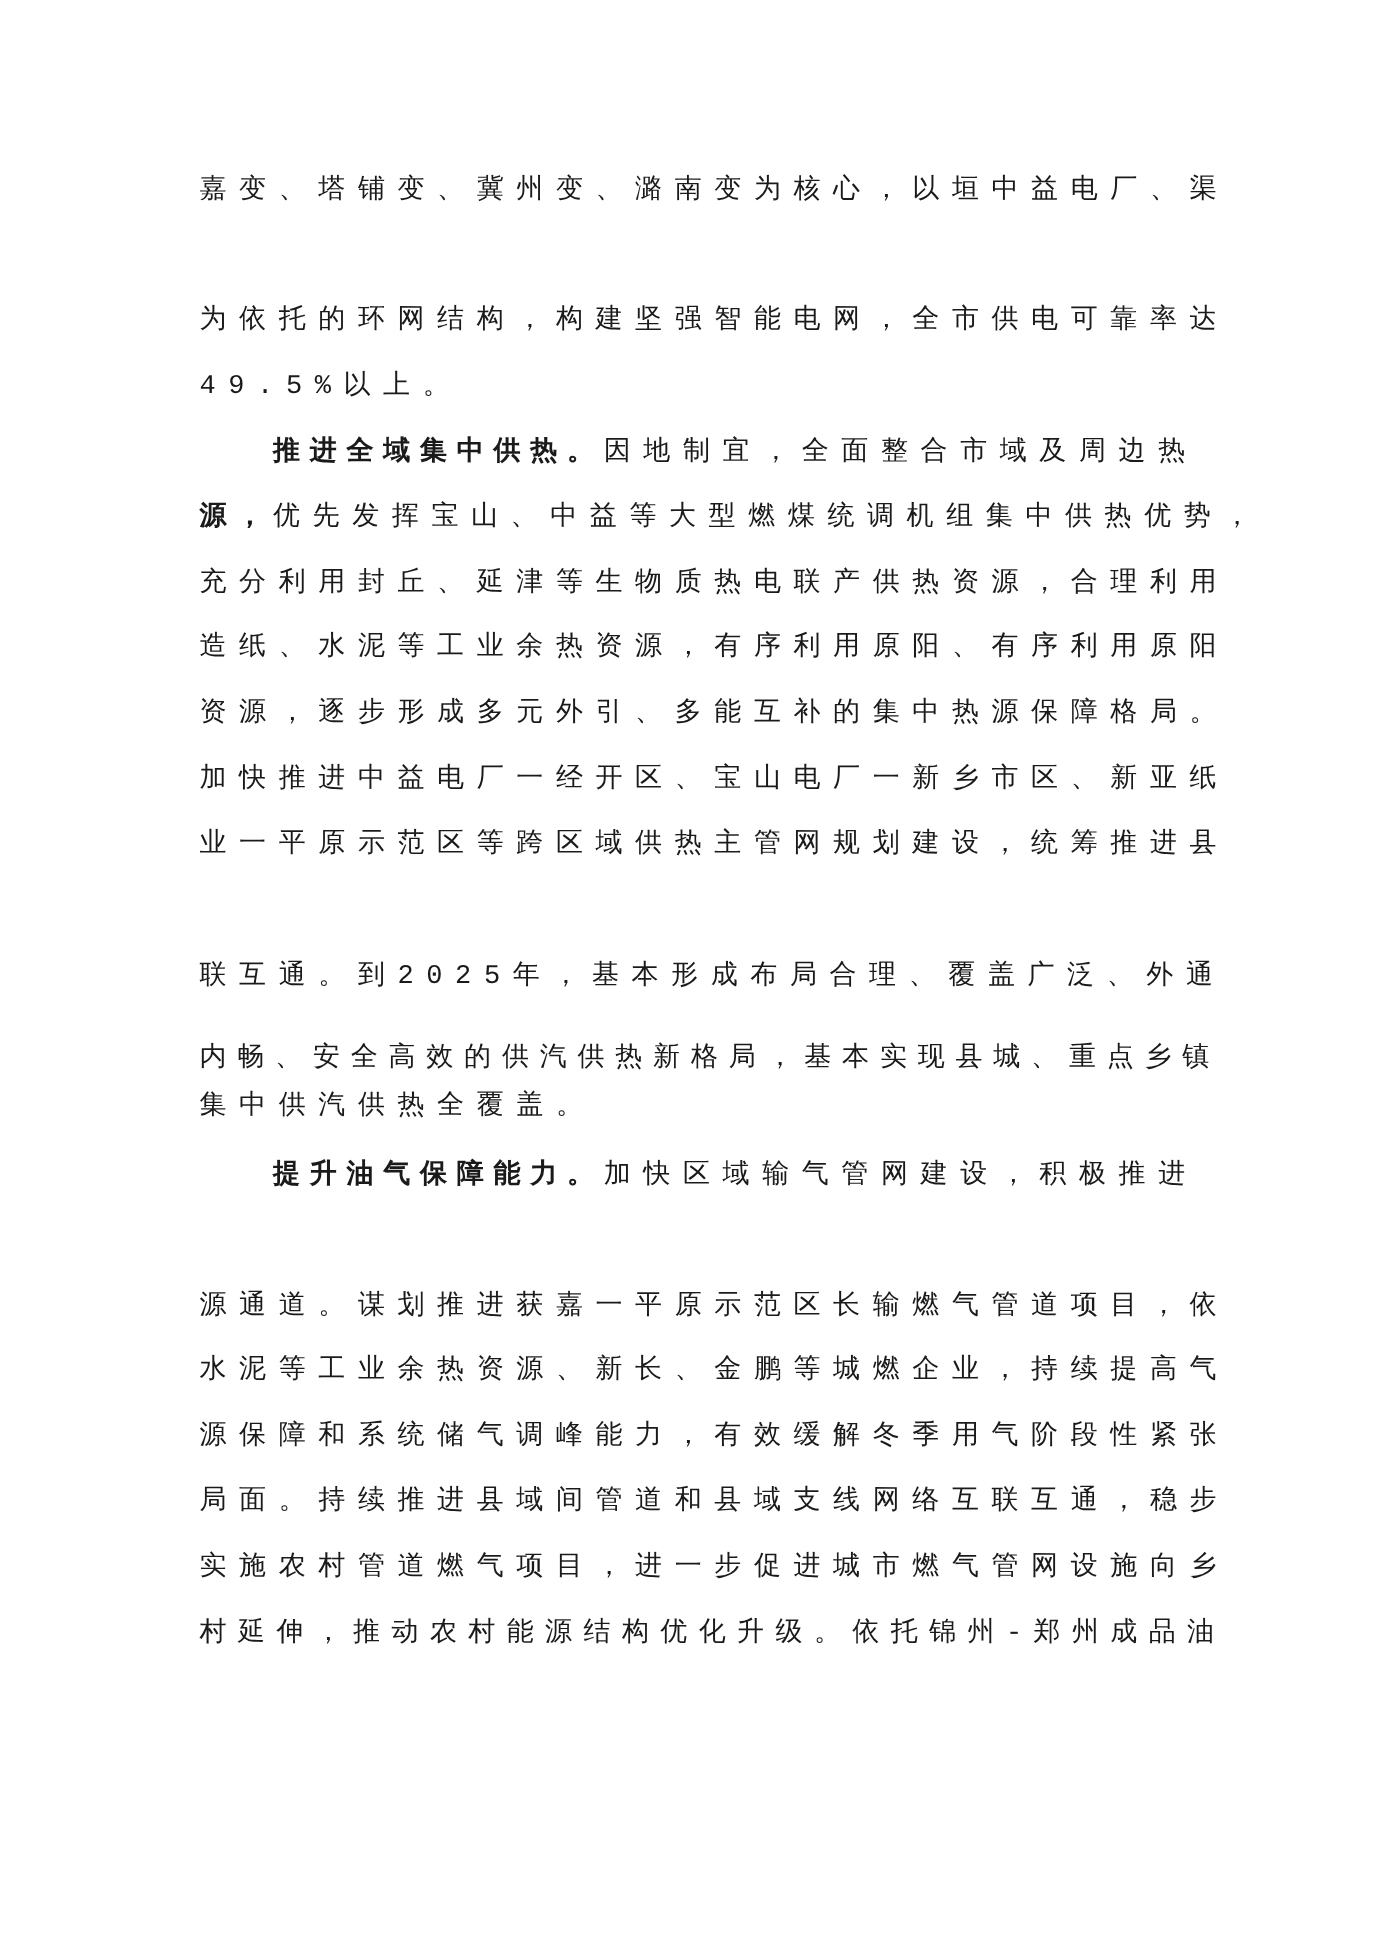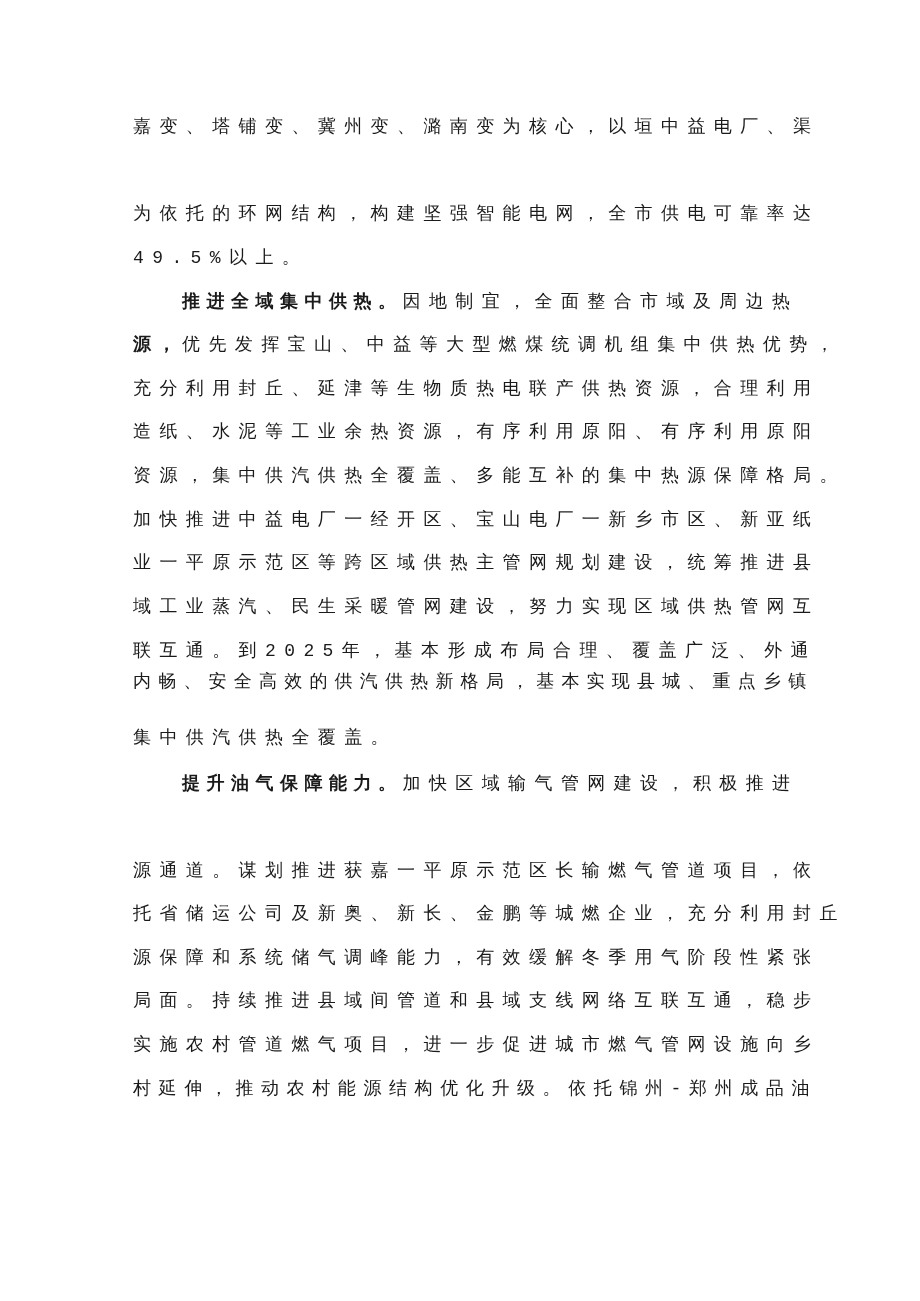--- a/index.html
+++ b/index.html
@@ -28,31 +28,30 @@
   <div class="line" style="top:244px">49.5%以上。</div>
 
   <div class="line indent" style="top:288px">
     <span class="b">推进全域集中供热。</span><span>因地制宜，全面整合市域及周边热</span>
   </div>
   <div class="line" style="top:331px">
     <span class="b">源，</span><span>优先发挥宝山、中益等大型燃煤统调机组集中供热优势，</span>
   </div>
   <div class="line" style="top:375px">充分利用封丘、延津等生物质热电联产供热资源，合理利用</div>
   <div class="line" style="top:418px">造纸、水泥等工业余热资源，有序利用原阳、有序利用原阳</div>
-  <div class="line" style="top:462px">资源，集中供汽供热全覆盖、多能互补的集中热源保障格局。</div>
+  <div class="line" style="top:462px">资源，逐步形成多元外引、多能互补的集中热源保障格局。</div>
   <div class="line" style="top:506px">加快推进中益电厂一经开区、宝山电厂一新乡市区、新亚纸</div>
   <div class="line" style="top:549px">业一平原示范区等跨区域供热主管网规划建设，统筹推进县</div>
-  <div class="line" style="top:593px">域工业蒸汽、民生采暖管网建设，努力实现区域供热管网互</div>
   <div class="line" style="top:637px">联互通。到2025年，基本形成布局合理、覆盖广泛、外通</div>
-  <div class="line" style="top:668px; letter-spacing:7.2px">内畅、安全高效的供汽供热新格局，基本实现县城、重点乡镇</div>
+  <div class="line" style="top:692px; letter-spacing:7.2px">内畅、安全高效的供汽供热新格局，基本实现县城、重点乡镇</div>
   <div class="line" style="top:724px">集中供汽供热全覆盖。</div>
 
   <div class="line indent" style="top:770px">
     <span class="b">提升油气保障能力。</span><span>加快区域输气管网建设，积极推进</span>
   </div>
   <div class="line" style="top:857px">源通道。谋划推进获嘉一平原示范区长输燃气管道项目，依</div>
-  <div class="line" style="top:900px">托省储运公司及新奥、新长、金鹏等城燃企业，充分利用封丘</div>
+  <div class="line" style="top:900px">水泥等工业余热资源、新长、金鹏等城燃企业，持续提高气</div>
   <div class="line" style="top:944px">源保障和系统储气调峰能力，有效缓解冬季用气阶段性紧张</div>
   <div class="line" style="top:987px">局面。持续推进县域间管道和县域支线网络互联互通，稳步</div>
   <div class="line" style="top:1031px">实施农村管道燃气项目，进一步促进城市燃气管网设施向乡</div>
   <div class="line" style="top:1075px; letter-spacing:7.6px">村延伸，推动农村能源结构优化升级。依托锦州-郑州成品油</div>
 
 </div>
 
 </body></html>

